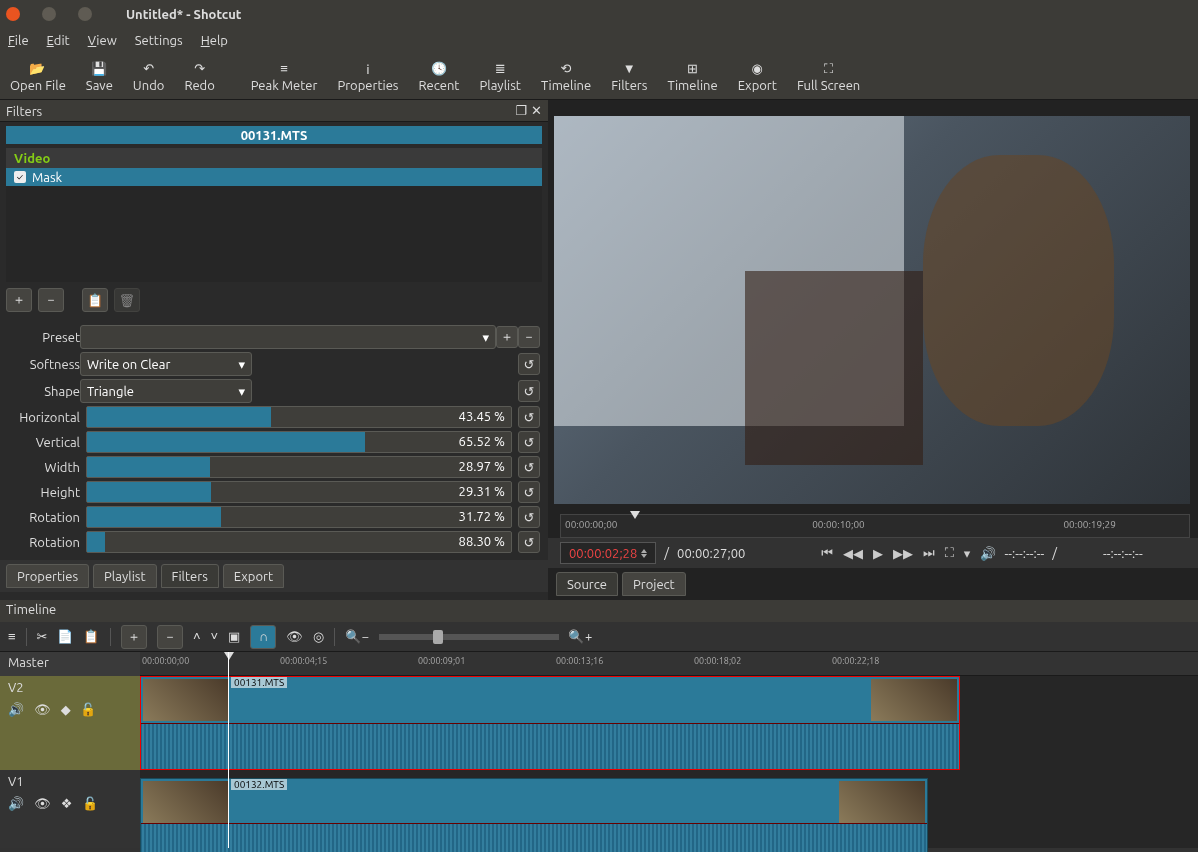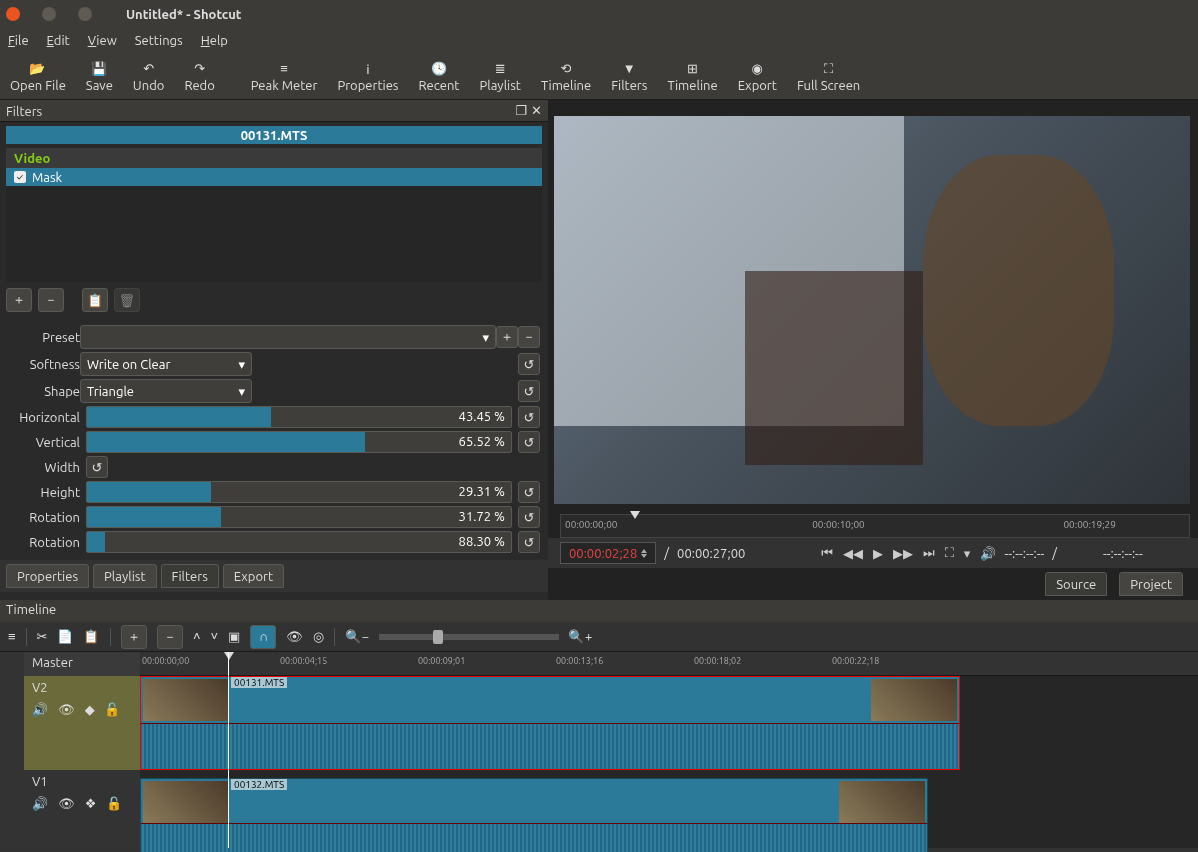--- a/index.html
+++ b/index.html
@@ -45,25 +45,25 @@
 .scrub-tick{position:absolute;top:4px;font-size:10px;color:#aaa;}
 .playhead{position:absolute;top:-4px;width:0;height:0;border-left:5px solid transparent;border-right:5px solid transparent;border-top:8px solid #ddd;}
 .playbar { height:30px; display:flex; align-items:center; gap:8px; padding:0 12px; background:#323232;}
 .timecode{background:#262626;border:1px solid #555;padding:3px 8px;color:#ef4444;display:flex;align-items:center;gap:4px;}
 .spinner{display:flex;flex-direction:column;gap:1px;}
 .spinner div{width:0;height:0;border-left:3px solid transparent;border-right:3px solid transparent;}
 .spin-up{border-bottom:4px solid #aaa;}
 .spin-down{border-top:4px solid #aaa;}
 .play-icons{display:flex;gap:10px;align-items:center;}
 .play-icons span{color:#ccc;cursor:pointer;}
-.src-tabs{display:flex;gap:12px;padding:4px 15px;justify-content:flex-end;}
+.src-tabs{display:flex;gap:4px;padding:4px 8px;}
 .timeline-hdr{background:#3c3b37;height:22px;padding:2px 6px;}
 .timeline-toolbar{height:30px;background:#323232;display:flex;align-items:center;gap:10px;padding:0 8px;border-bottom:1px solid #1a1a1a;}
 .tl-body{display:flex;height:196px;background:#2a2a2a;}
-.tl-left{width:140px;background:#333;padding-left:24px;}
+.tl-left{width:140px;background:#333;}
 .master{height:24px;background:#3a3a3a;padding:3px 8px;}
 .track-hdr{height:94px;padding:4px 8px;}
 .track-hdr.sel{background:#6a6a3a;}
 .track-hdr .icons{display:flex;gap:10px;margin-top:8px;}
 .tl-right{flex:1;position:relative;background:#262626;}
 .ruler{height:24px;background:#333;position:relative;border-bottom:1px solid #1a1a1a;}
 .ruler .tick{position:absolute;top:4px;font-size:9px;color:#aaa;}
 .clip{position:absolute;background:#2b7a99;border:1px solid #1a4a5a;overflow:hidden;}
 .clip-label{position:absolute;top:0;left:90px;background:#a8c8d4;color:#000;font-size:10px;padding:0 3px;}
 .thumb{position:absolute;top:2px;width:86px;height:42px;background:linear-gradient(45deg,#8a7a5a,#4a3a2a);}
@@ -212,20 +212,24 @@
           <div class="slider-row">
             <span class="form-label">Vertical</span>
   <div class="slider-track">
     <div class="slider-fill" style="width:65.52%"></div>
     <span class="slider-val">65.52 %</span>
   </div>
   <span class="reset-btn">↺</span>
           </div>
           <div class="slider-row">
             <span class="form-label">Width</span>
+  <div class="slider-track">
+    <div class="slider-fill" style="width:28.97%"></div>
+    <span class="slider-val">28.97 %</span>
+  </div>
   <span class="reset-btn">↺</span>
           </div>
           <div class="slider-row">
             <span class="form-label">Height</span>
   <div class="slider-track">
     <div class="slider-fill" style="width:29.31%"></div>
     <span class="slider-val">29.31 %</span>
   </div>
   <span class="reset-btn">↺</span>
           </div>

